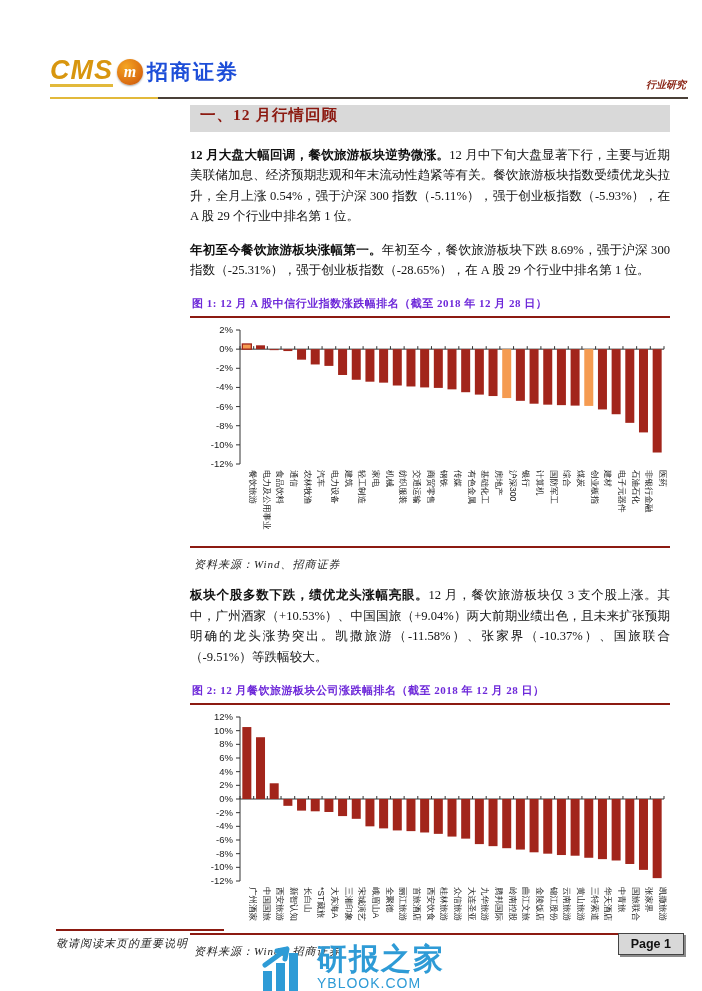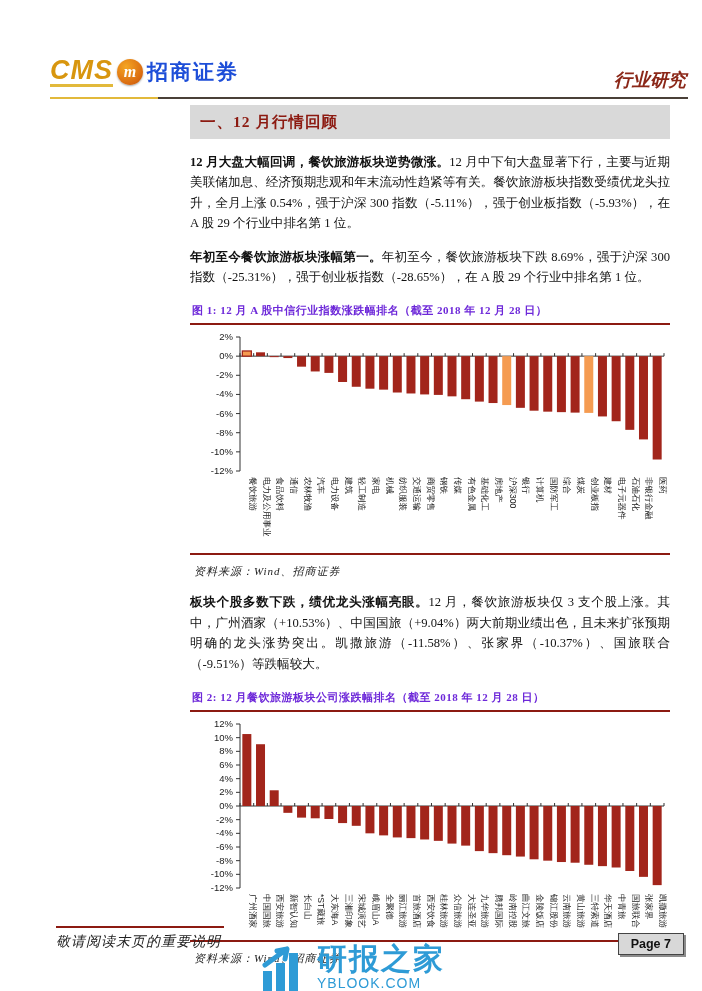--- a/index.html
+++ b/index.html
@@ -9,47 +9,47 @@
 
   
   .header { position:absolute; left:50px; right:14px; top:46px; height:40px; }
   .logo { position:absolute; left:0; top:0; display:flex; align-items:center; gap:4px; }
   .logo-cms { font-family:"Liberation Sans",sans-serif; font-weight:bold; font-style:italic;
               font-size:27px; color:#D8960F; letter-spacing:1px; border-bottom:3px solid #E2B93B; line-height:1.05; }
   .logo-circle { width:26px; height:26px; border-radius:50%; background:radial-gradient(circle at 35% 30%, #F5A623, #D96A10 70%, #B34E08);
                  color:#fff; font-family:"Liberation Serif",serif; font-style:italic; font-weight:bold;
                  font-size:16px; display:flex; align-items:center; justify-content:center; box-shadow:0 1px 2px rgba(0,0,0,.35); }
   .logo-name { font-size:21px; font-weight:bold; color:#1d4ed8; letter-spacing:2px; }
-  .header-right { position:absolute; right:2px; bottom:4px; font-size:18px; font-weight:bold; font-style:italic; color:#8B2718; }
+  .header-right { position:absolute; right:2px; bottom:4px; font-size:10px; font-weight:bold; font-style:italic; color:#8B2718; }
   .header-rule { position:absolute; left:50px; right:14px; top:87px; height:2px; display:flex; }
   .header-rule .gold { width:108px; height:2px; background:#E2B93B; }
   .header-rule .dark { flex:1; height:2px; background:#4a4038; }
 
   
   .content { position:absolute; left:190px; width:480px; top:95px; }
 
   .section-title { background:#D9D9D9; color:#8C1A11; font-weight:bold; font-size:15.5px;
-                   padding:7px 10px 6px 10px; letter-spacing:1px; }
+                   padding:0 10px 6px 10px; letter-spacing:1px; }
 
   .para { margin-top:13px; font-size:12.6px; line-height:1.62; text-align:justify; }
   .para b { font-weight:bold; }
 
   
   .figure { margin-top:14px; }
   .fig-caption { color:#6d28d9; font-weight:bold; font-size:11px; padding:2px 0 5px 2px;
                  border-bottom:2px solid #8C1A11; letter-spacing:.5px; }
   .fig-body { padding:6px 0 0 6px; border-bottom:2px solid #8C1A11; }
   .fig-source { font-size:11px; font-style:italic; color:#222; padding:9px 0 0 4px; letter-spacing:1px; }
 
   svg text { font-family:"Liberation Sans","DejaVu Sans",sans-serif; fill:#1a1a1a; }
 
   
   .footer-note { position:absolute; left:56px; bottom:50px; }
   .footer-note .rule { width:168px; height:2px; background:#8C1A11; margin-bottom:5px; }
-  .footer-note .txt { font-size:14px; font-style:italic; color:#222; letter-spacing:1px; }
+  .footer-note .txt { font-size:11px; font-style:italic; color:#222; letter-spacing:1px; }
   .page-badge { position:absolute; right:18px; bottom:46px; background:#D8D8D8; border:1px solid #444;
                 box-shadow:2px 2px 0 rgba(0,0,0,.45); padding:3px 12px; font-family:"Liberation Sans",sans-serif;
                 font-weight:bold; font-size:12.5px; color:#111; }
 
   
   .watermark { position:absolute; left:50%; transform:translateX(-50%); bottom:8px; display:flex; align-items:center; gap:8px; }
   .wm-text .wm-name { font-size:30px; font-weight:bold; color:#2E9BD6; font-family:"Liberation Sans",sans-serif; letter-spacing:2px; line-height:1.05; }
   .wm-text .wm-domain { font-size:14px; color:#2E9BD6; font-family:"Liberation Sans",sans-serif; letter-spacing:1px; }
 </style>
 </head>
@@ -331,21 +331,21 @@
       </div>
       <div class="fig-source">资料来源：Wind、招商证券</div>
     </div>
 
   </div>
 
   <div class="footer-note">
     <div class="rule"></div>
     <div class="txt">敬请阅读末页的重要说明</div>
   </div>
-  <div class="page-badge">Page 7</div>
+  <div class="page-badge">Page 1</div>
 
   <div class="watermark">
     <svg width="52" height="52" viewBox="0 0 52 52">
       <rect x="6" y="30" width="9" height="20" fill="#2E9BD6"></rect>
       <rect x="19" y="22" width="9" height="28" fill="#2E9BD6"></rect>
       <rect x="32" y="12" width="9" height="38" fill="#2E9BD6"></rect>
       <path d="M8 24 L30 8 L28 18 M30 8 L20 10" stroke="#2E9BD6" stroke-width="5" fill="none" stroke-linecap="round" stroke-linejoin="round"></path>
     </svg>
     <div class="wm-text">
       <div class="wm-name">研报之家</div>

